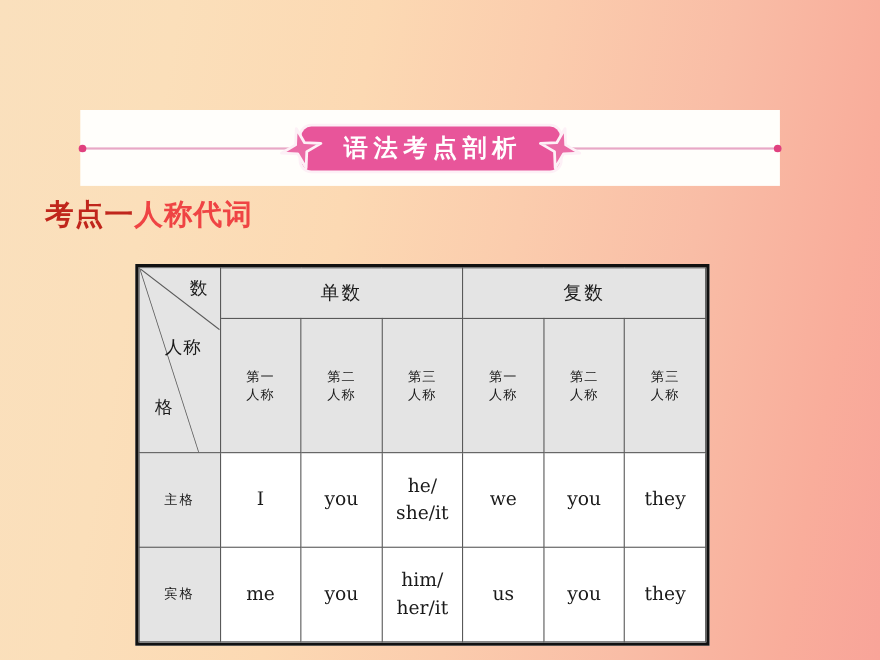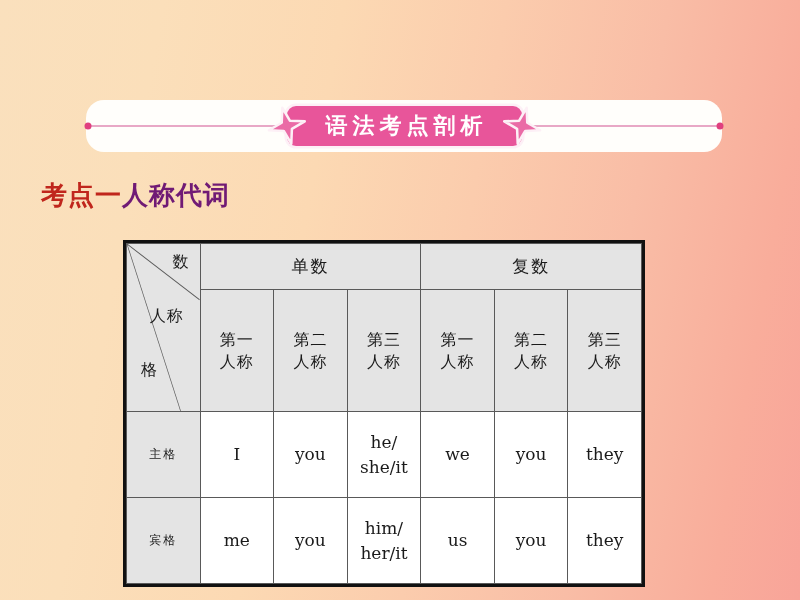--- a/index.html
+++ b/index.html
@@ -19,26 +19,25 @@
         #fbccad 56%,
         #f9bda6 74%,
         #f9ad9b 90%,
         #f8a499 100%);
     position: relative;
   }
 
   
   .banner-band {
     position: absolute;
-    left: 86px;
+    left: 73px;
     top: 100px;
     width: 636px;
-    height: 52px;
+    height: 69px;
     background: #fffefb;
-    border-radius: 18px;
   }
 
   .banner-rule {
     position: absolute;
     left: 0;
     top: 50%;
     width: 100%;
     height: 2px;
     background: #e8a8c6;
     transform: translateY(-50%);
@@ -107,21 +106,21 @@
     position: absolute;
     left: 41px;
     top: 178px;
     font-size: 26px;
     font-weight: bold;
     white-space: nowrap;
     font-family: "DejaVu Serif", "Liberation Serif", serif;
     letter-spacing: 1px;
   }
   .heading-no   { color: #c0261c; margin-top: 12px; }
-  .heading-name { color: #701a75; }
+  .heading-name { color: #ef4444; }
 
   
   .table-wrap {
     position: absolute;
     left: 123px;
     top: 240px;
     width: 522px;
     border: 3px solid #111111;
     background: #ffffff;
   }
@@ -170,21 +169,21 @@
 
   .group-hdr {
     height: 46px;
     font-size: 17px;
     font-family: Liberation Mono, monospace;
     letter-spacing: 2px;
   }
 
   .person-hdr {
     height: 122px;
-    font-size: 16px;
+    font-size: 12px;
     line-height: 1.35;
     font-family: "DejaVu Sans", "Liberation Sans", sans-serif;
     letter-spacing: 1px;
     padding: 0 2px;
   }
 
   .case-label {
     background: #e4e4e4;
     font-size: 12px;
     font-family: "DejaVu Sans", "Liberation Sans", sans-serif;

